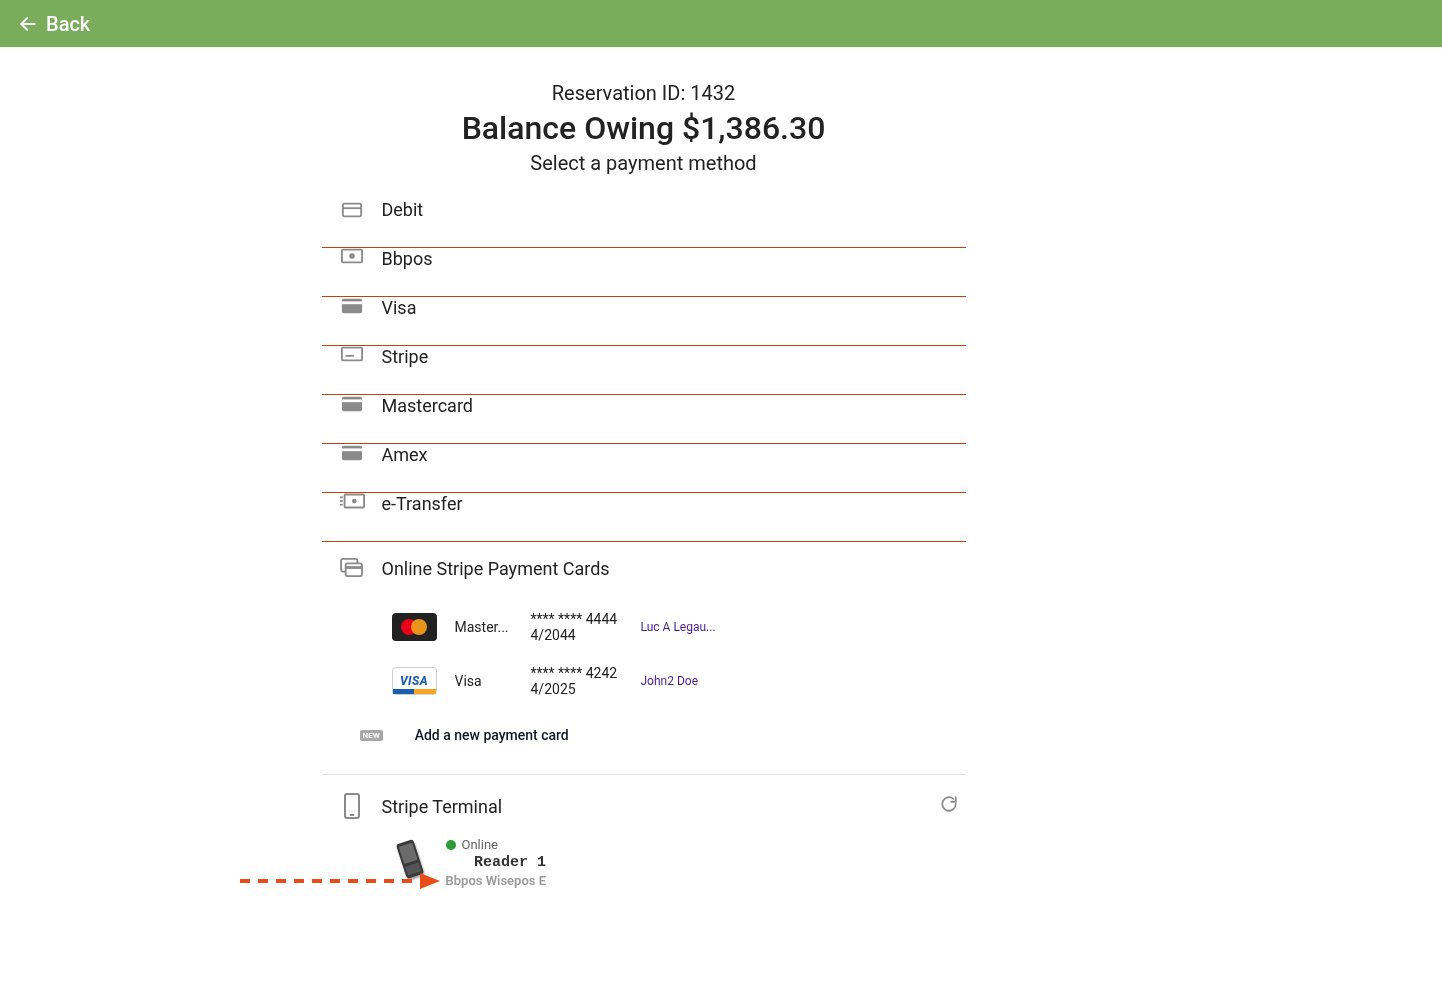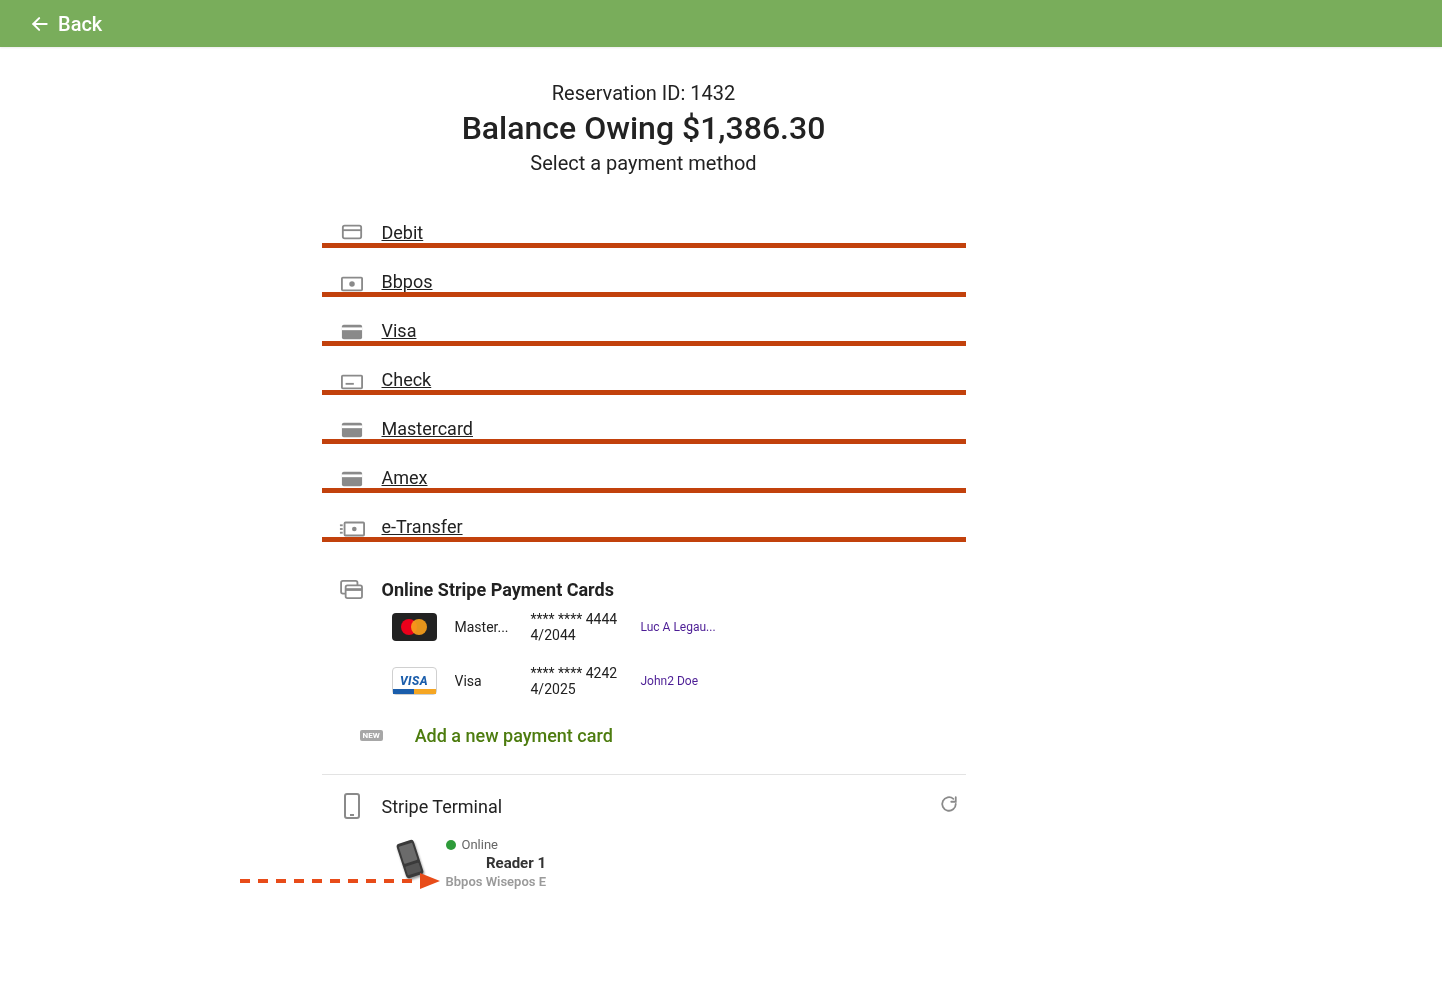--- a/index.html
+++ b/index.html
@@ -7,21 +7,21 @@
     font-family: -apple-system, BlinkMacSystemFont, "Segoe UI", Roboto, Helvetica, Arial, sans-serif;
     background: #ffffff;
     color: #222;
     width: 1442px;
   }
   .header-bar {
     background: #79ad5b;
     height: 47px;
     display: flex;
     align-items: center;
-    padding-left: 30px;
+    padding-left: 18px;
     color: #fff;
     box-shadow: 0 1px 2px rgba(0,0,0,0.08);
   }
   .back-btn {
     display: flex;
     align-items: center;
     gap: 8px;
     cursor: pointer;
     font-size: 20px;
     font-weight: 500;
@@ -47,46 +47,44 @@
     font-size: 20px;
     color: #222;
     margin-bottom: 24px;
   }
   .method-list {
     width: 644px;
     margin: 0 auto;
   }
   .method-row {
     display: flex;
-    align-items: flex-end;
+    align-items: flex-start;
     height: 49px;
-    border-bottom: 5px solid #c2410c;
+    border-bottom: 1px solid #c2410c;
     cursor: pointer;
     position: relative;
-    text-decoration: underline;
   }
   .method-icon-col {
     width: 60px;
     display: flex;
     justify-content: center;
     align-items: center;
     flex-shrink: 0;
   }
   .method-label {
     font-size: 18px;
     color: #222;
   }
   .icon-gray { color: #8a8a8a; fill: #8a8a8a; }
   .section-header {
     display: flex;
-    align-items: flex-end;
+    align-items: flex-start;
     height: 49px;
     border-bottom: none;
     padding-top: 8px;
-    font-weight: bold;
   }
   .saved-cards {
     padding-left: 70px;
   }
   .saved-card-row {
     display: flex;
     align-items: center;
     height: 54px;
     gap: 18px;
     cursor: pointer;
@@ -154,22 +152,22 @@
   .new-badge {
     background: #a7a7a7;
     color: #fff;
     font-size: 8px;
     font-weight: 700;
     padding: 1px 3px;
     border-radius: 2px;
     margin-right: 32px;
   }
   .add-card-text {
-    color: #4d7c0f;
-    font-size: 18px;
+    color: #0f172a;
+    font-size: 14px;
     font-weight: 500;
   }
   .divider {
     height: 1px;
     background: #e3e3e3;
     margin-top: 12px;
   }
   .terminal-header {
     display: flex;
     align-items: center;
@@ -205,20 +203,21 @@
     color: #666;
   }
   .status-dot {
     width: 10px; height: 10px; border-radius: 50%;
     background: #2e9b3a;
   }
   .reader-name {
     font-size: 15px;
     font-weight: 700;
     color: #333;
+    font-family: Liberation Mono, monospace;
   }
   .reader-model {
     font-size: 13px;
     font-weight: 600;
     color: #9a9a9a;
   }
   .annotation-arrow {
     position: absolute;
     left: 240px;
     top: 871px;
@@ -286,21 +285,21 @@
       <div class="method-label">Visa</div>
     </div>
 
     <div class="method-row">
       <div class="method-icon-col">
         <svg class="icon-gray" width="22" height="16" viewBox="0 0 24 16">
             <rect x="1" y="1" width="22" height="14" rx="1" fill="none" stroke="#8a8a8a" stroke-width="2"></rect>
             <line x1="5" y1="10" x2="14" y2="10" stroke="#8a8a8a" stroke-width="2"></line>
           </svg>
       </div>
-      <div class="method-label">Check</div>
+      <div class="method-label">Stripe</div>
     </div>
 
     <div class="method-row">
       <div class="method-icon-col">
         <svg class="icon-gray" width="22" height="18" viewBox="0 0 24 18">
             <rect x="1" y="1" width="22" height="16" rx="2" fill="#8a8a8a"></rect>
             <rect x="1" y="4" width="22" height="3" fill="#fff"></rect>
           </svg>
       </div>
       <div class="method-label">Mastercard</div>

